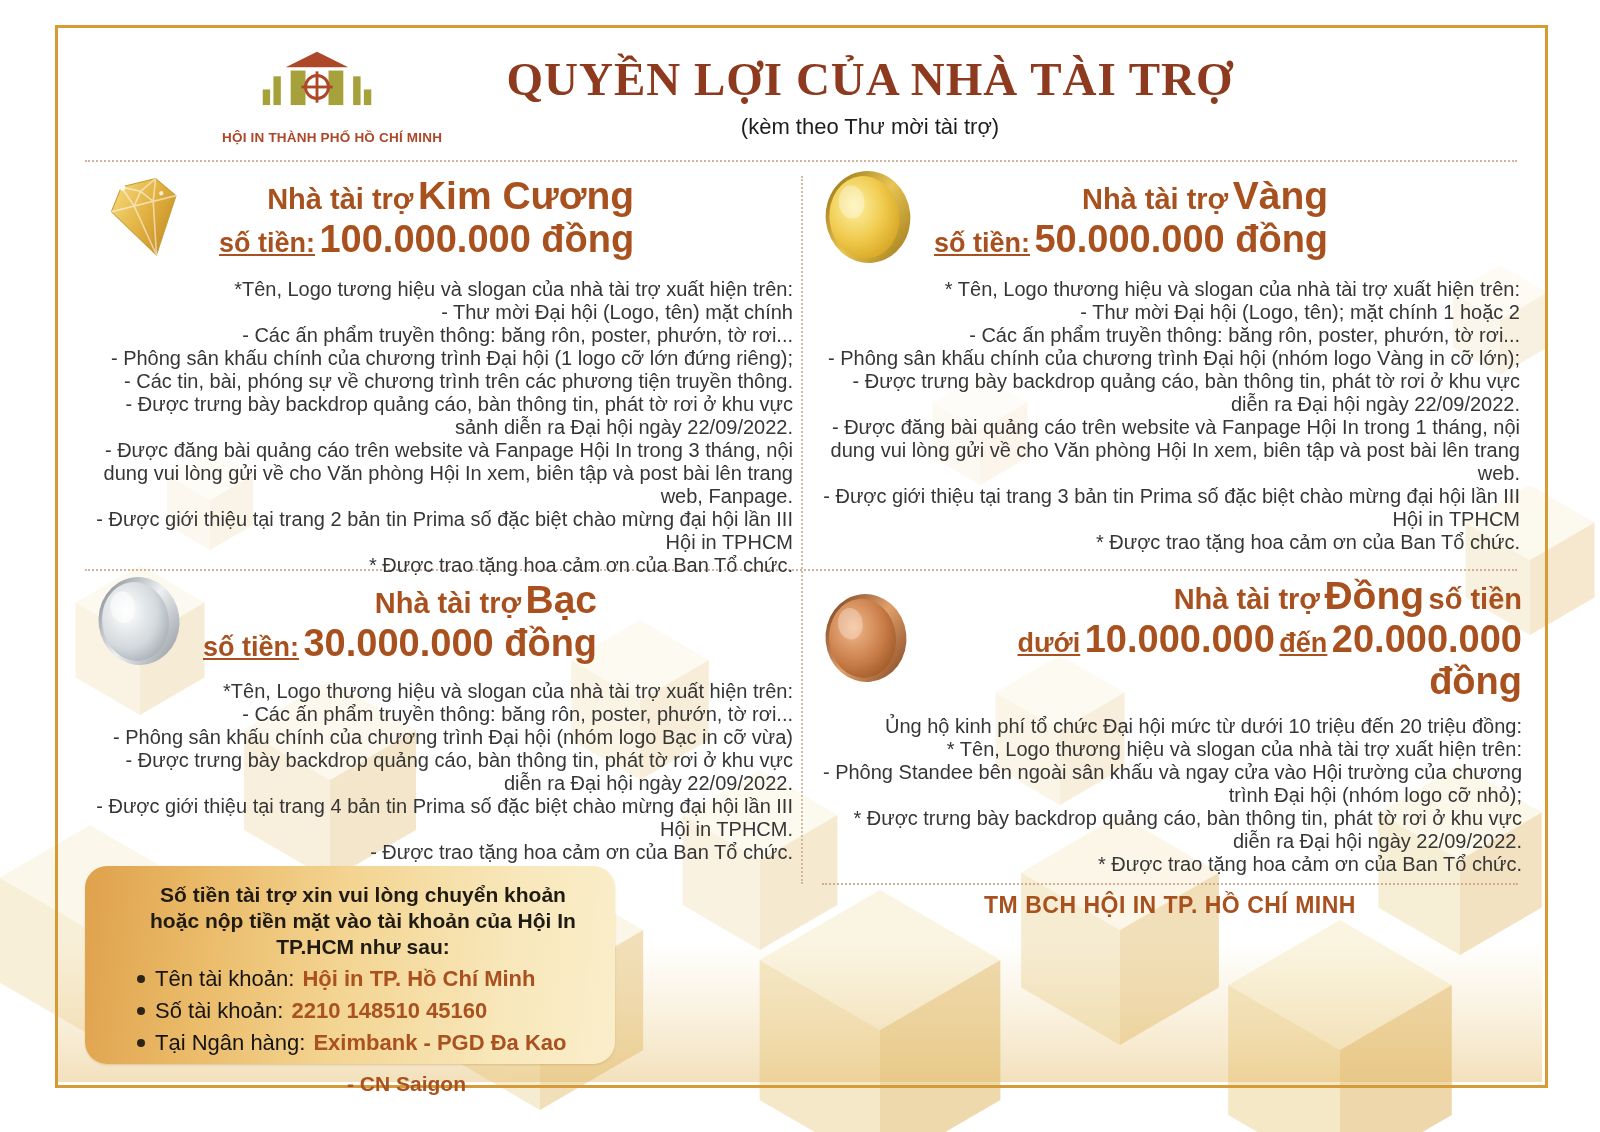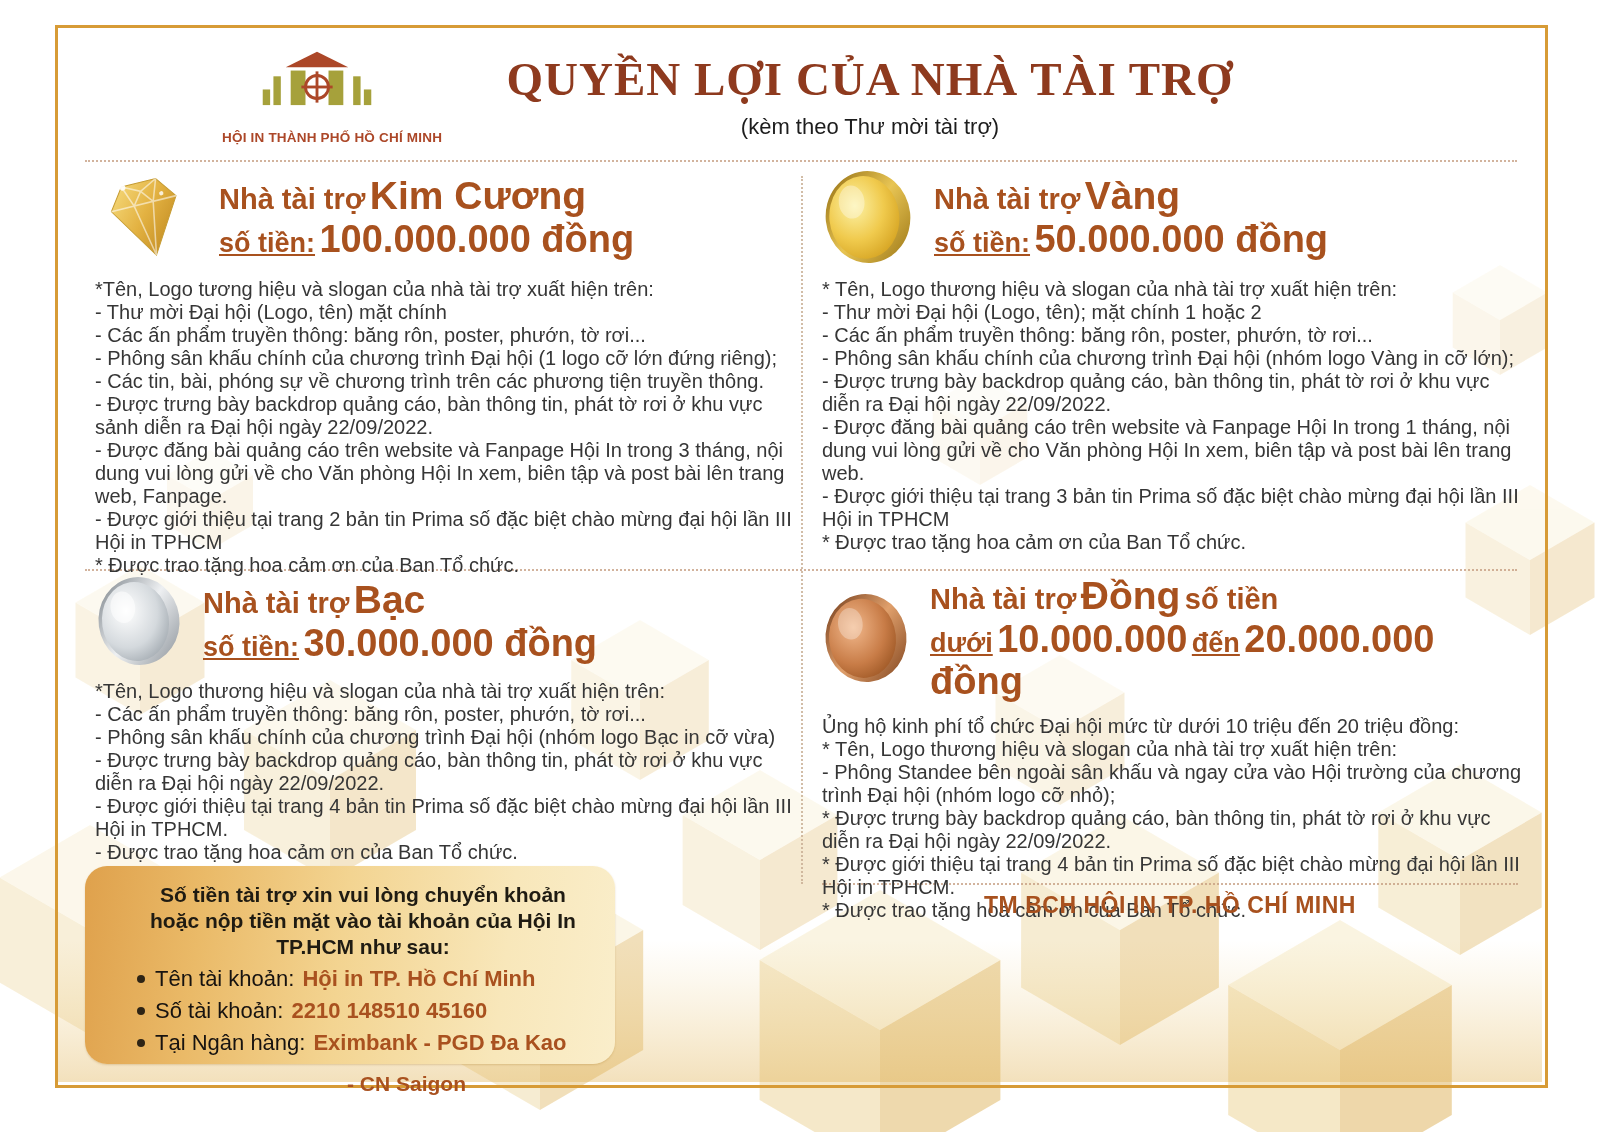--- a/index.html
+++ b/index.html
@@ -16,21 +16,21 @@
   .title-block{position:absolute;left:430px;top:52px;width:880px;text-align:center;}
   .main-title{margin:0;font-family:"Liberation Serif", serif;font-weight:bold;font-size:47px;
               color:#8e3a1e;letter-spacing:1px;}
   .subtitle{margin-top:8px;font-size:22px;color:#1d1d1d;}
 
   
   .div-h{position:absolute;border-top:2px dotted #c49a7d;opacity:.75;}
   .div-v{position:absolute;border-left:2px dotted #c7ad92;opacity:.8;}
 
   
-  .tier{position:absolute;}
+  .tier{position:absolute;text-align:right;}
   .tier-head{display:flex;align-items:center;}
   .tier-icon{flex:0 0 auto;}
   .tier-title{margin-left:20px;color:#a8511e;}
   .t-line{line-height:1.12;}
   .t-prefix,.t-suffix{font-size:29px;font-weight:bold;}
   .t-name{font-size:39px;font-weight:bold;}
   .t-amtlabel,.t-small{font-size:27px;font-weight:bold;text-decoration:underline;}
   .t-amount,.t-big{font-size:38px;font-weight:bold;}
   .benefits{margin-top:12px;font-size:20px;line-height:23px;color:#363636;}
   .b-line{margin:0;}
@@ -266,21 +266,20 @@
             <span class="t-small">đến</span>
             <span class="t-big">20.000.000 đồng</span>
           </div>
         </div>
       </div>
       <div class="benefits">
           <div class="b-line">Ủng hộ kinh phí tổ chức Đại hội mức từ dưới 10 triệu đến 20 triệu đồng:</div>
           <div class="b-line">* Tên, Logo thương hiệu và slogan của nhà tài trợ xuất hiện trên:</div>
           <div class="b-line">- Phông Standee bên ngoài sân khấu và ngay cửa vào Hội trường của chương trình Đại hội (nhóm logo cỡ nhỏ);</div>
           <div class="b-line">* Được trưng bày backdrop quảng cáo, bàn thông tin, phát tờ rơi ở khu vực diễn ra Đại hội ngày 22/09/2022.</div>
-          <div class="b-line">* Được giới thiệu tại trang 4 bản tin Prima số đặc biệt chào mừng đại hội lần III Hội in TPHCM.</div>
           <div class="b-line">* Được trao tặng hoa cảm ơn của Ban Tổ chức.</div>
         </div>
     </section>
 
     <div class="pay-box">
       <div class="pay-intro">Số tiền tài trợ xin vui lòng chuyển khoản hoặc nộp tiền mặt vào tài khoản của Hội In TP.HCM như sau:</div>
       <div class="pay-item">
         <span class="pay-dot"></span>
         <span class="pay-label">Tên tài khoản:</span>
         <span class="pay-value">Hội in TP. Hồ Chí Minh</span>

